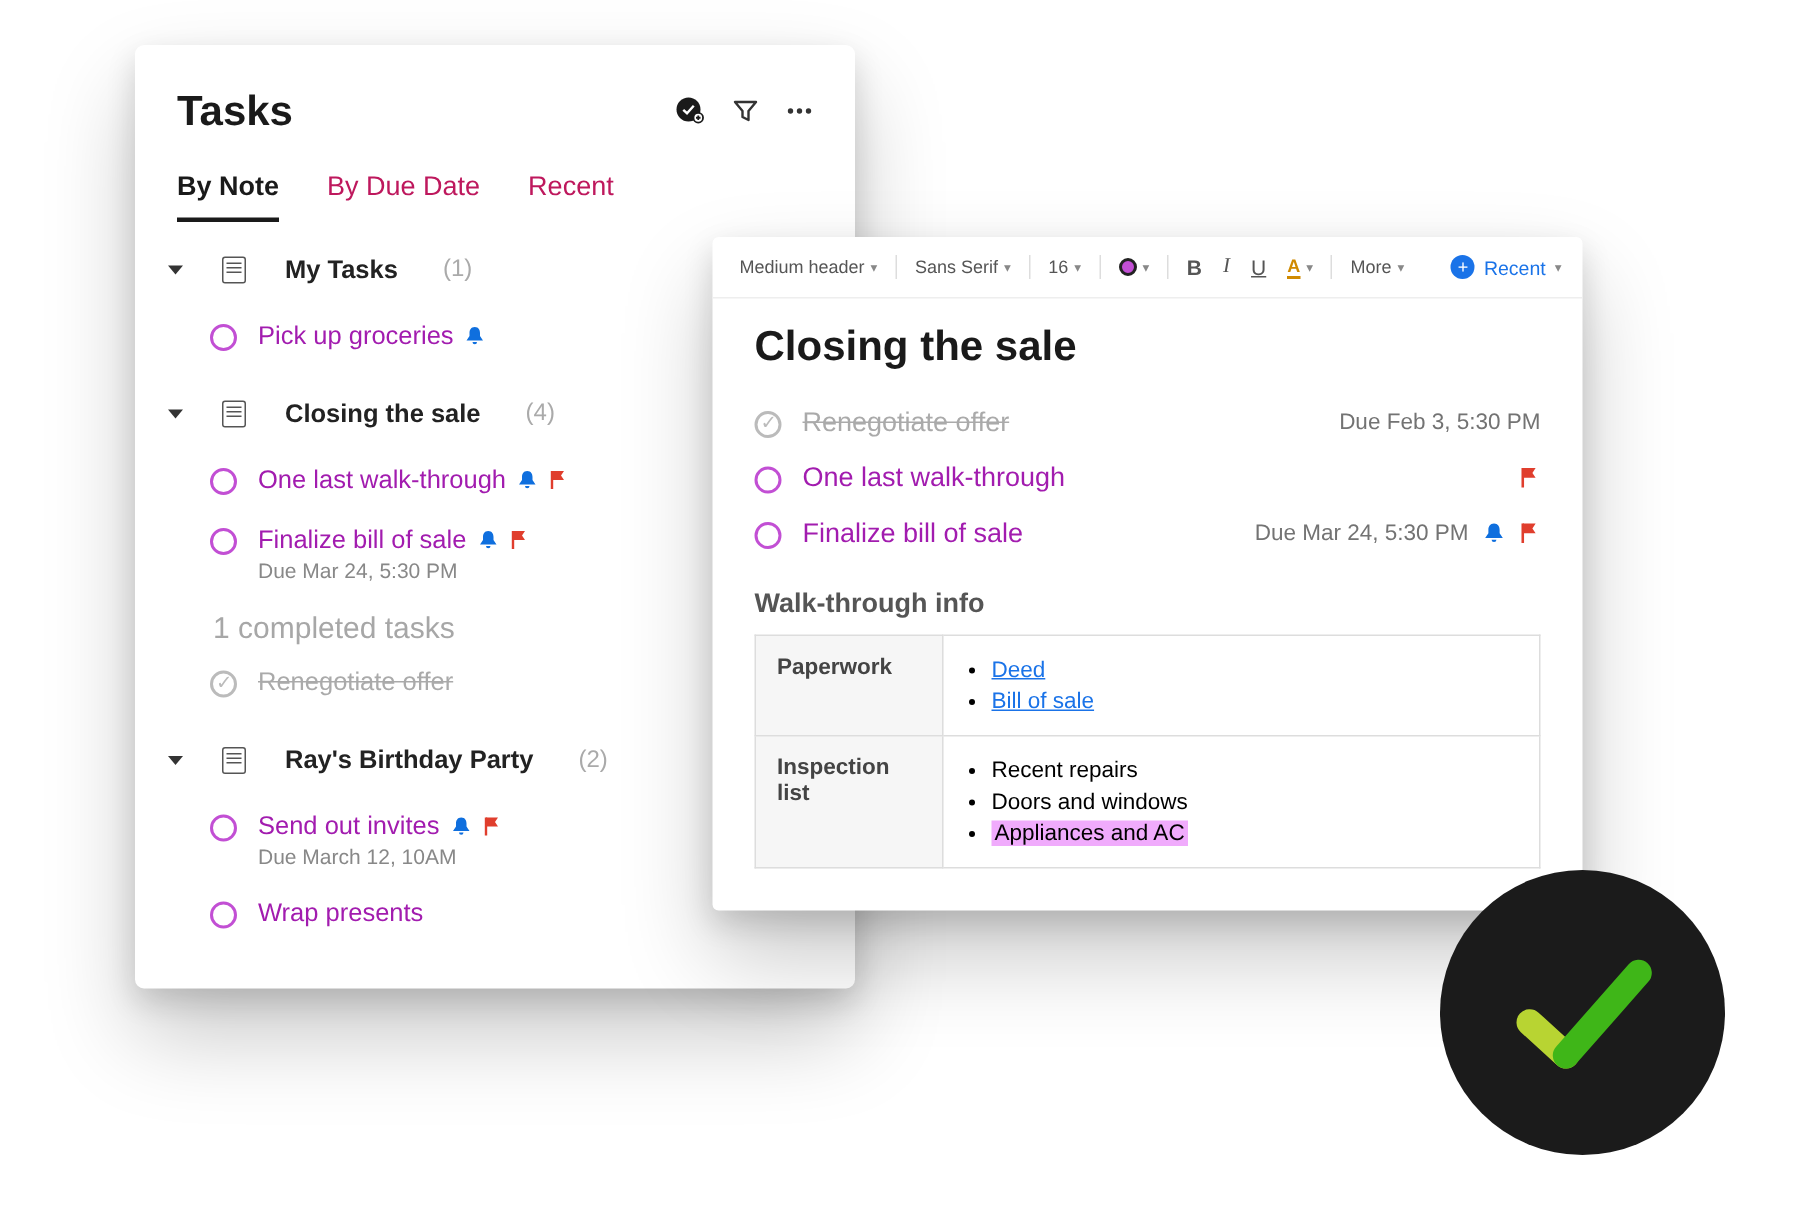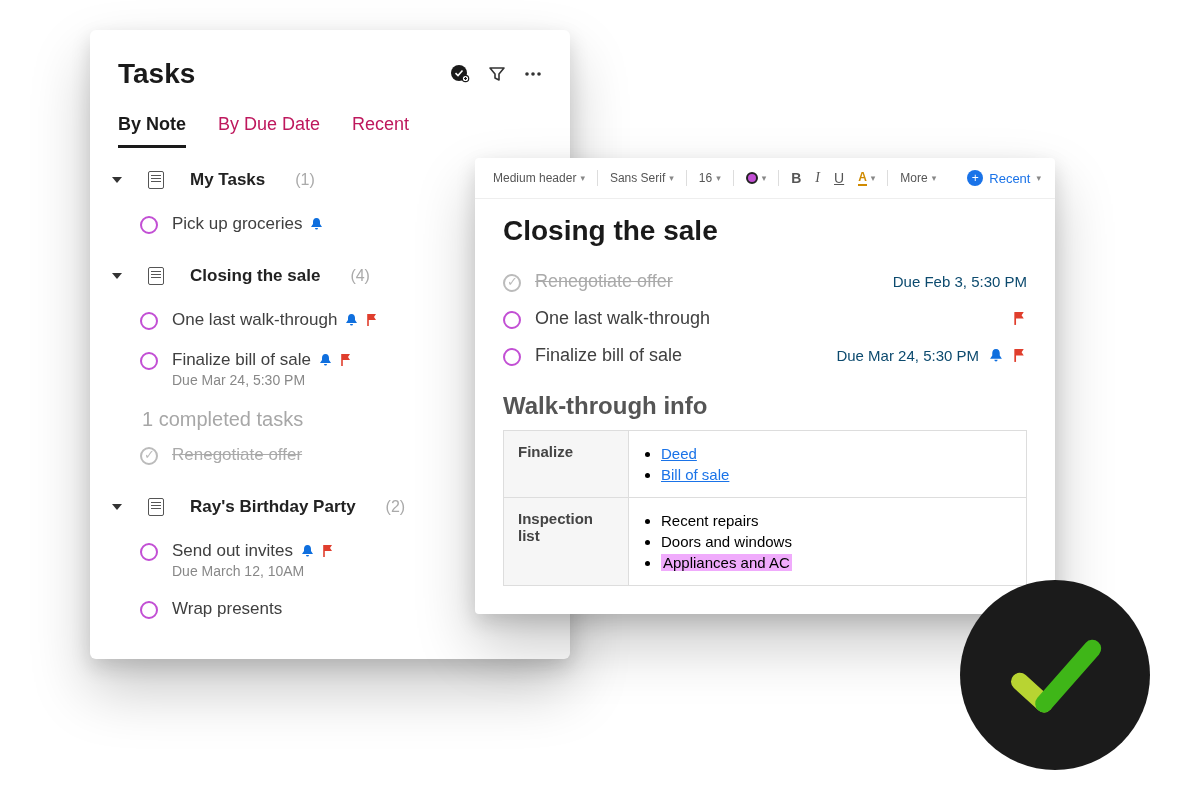--- a/index.html
+++ b/index.html
@@ -108,21 +108,21 @@
   }
   .task-circle.done::after {
     content: "✓";
     position: absolute;
     top: -2px; left: 2px;
     font-size: 13px;
     color: #bbb;
   }
   .task-body { flex: 1; }
   .task-title-row { display: flex; align-items: center; gap: 8px; flex-wrap: wrap; }
-  .task-title { font-size: 17px; color: #404040; }
+  .task-title { font-size: 17px; color: #a21caf; }
   .task-title.done { text-decoration: line-through; color: #aaa; }
   .task-due { font-size: 14px; color: #888; margin-top: 2px; }
 
   .bell-icon { color: #0f6fde; font-size: 14px; }
   .flag-icon { color: #e03e2d; font-size: 14px; }
 
   .completed-label {
     color: #a7a7a7;
     font-size: 20px;
     padding: 10px 0 4px 2px;
@@ -185,27 +185,27 @@
     align-items: center;
     gap: 14px;
     padding: 8px 0;
   }
   .editor-task .task-title { font-size: 18px; }
   .editor-task-meta {
     margin-left: auto;
     display: flex;
     align-items: center;
     gap: 10px;
-    color: #0c4a6e;
+    color: #737373;
     font-size: 15px;
     white-space: nowrap;
   }
 
   .editor-heading {
-    font-size: 24px;
+    font-size: 18px;
     font-weight: 600;
     color: #555;
     margin-top: 18px;
     margin-bottom: 10px;
   }
 
   .info-table {
     width: 100%;
     border-collapse: collapse;
     font-size: 15px;
@@ -495,21 +495,21 @@
             </svg>
           </span>
       </span>
     </div>
 
     <div class="editor-heading">Walk-through info</div>
 
     <table class="info-table">
       <tbody>
           <tr>
-        <td class="label-cell">Finalize</td>
+        <td class="label-cell">Paperwork</td>
         <td>
           <ul>
             <li><span class="link">Deed</span></li>
             <li><span class="link">Bill of sale</span></li>
           </ul>
         </td>
       </tr>
       <tr>
         <td class="label-cell">Inspection list</td>
         <td>

